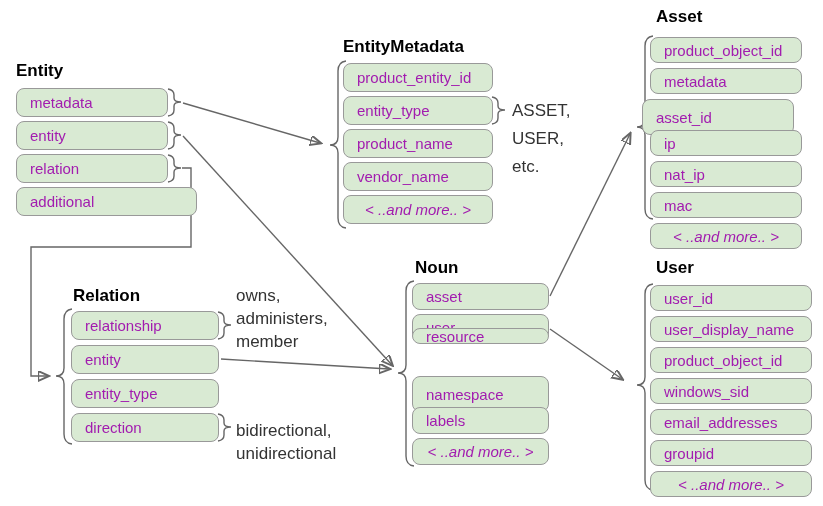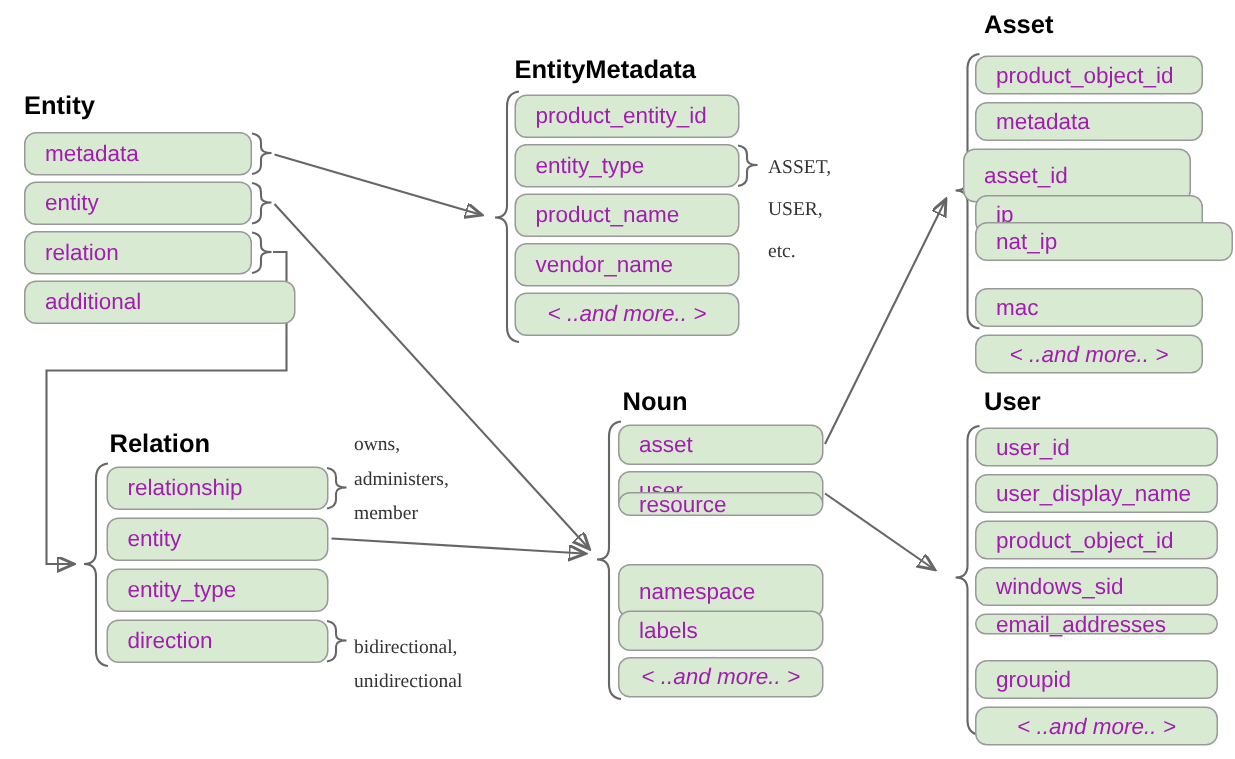--- a/index.html
+++ b/index.html
@@ -13,23 +13,22 @@
   }
   .row {
     position:absolute; box-sizing:border-box;
     background:#d9ead3; border:1.5px solid #999999; border-radius:8px;
     font-size:15px; color:#a21caf; padding-left:13px;
     display:flex; align-items:center; white-space:nowrap;
   }
   .row.bold { font-weight:normal; }
   .row.more { font-style:italic; justify-content:center; padding-left:0; }
   .ann {
-    position:absolute; font-size:13px; color:#333333;
+    position:absolute; font-size:17px; color:#333333;
     white-space:pre-line;
-    font-family:Liberation Serif, serif;
   }
   #overlay { position:absolute; left:0; top:0; pointer-events:none; }
   #overlay path, #overlay polyline { fill:none; stroke:#666666; stroke-width:1.4; }
 </style>
 </head>
 <body>
 
 <div id="canvas">
 
   <svg id="overlay" width="823" height="506" viewBox="0 0 823 506">
@@ -71,30 +70,30 @@
   <div class="row bold" style="left:343px;top:96px;width:150px;height:29px">entity_type</div>
   <div class="row" style="left:343px;top:129px;width:150px;height:29px">product_name</div>
   <div class="row" style="left:343px;top:162px;width:150px;height:29px">vendor_name</div>
   <div class="row more" style="left:343px;top:195px;width:150px;height:29px">&lt; ..and more.. &gt;</div>
 
   <div class="tbl-title" style="left:656px;top:6px">Asset</div>
   <div class="row" style="left:650px;top:37px;width:152px;height:26px">product_object_id</div>
   <div class="row" style="left:650px;top:68px;width:152px;height:26px">metadata</div>
   <div class="row" style="left:642px;top:99px;width:152px;height:36px">asset_id</div>
   <div class="row" style="left:650px;top:130px;width:152px;height:26px">ip</div>
-  <div class="row" style="left:650px;top:148px;width:172px;height:26px">nat_ip</div>
+  <div class="row" style="left:650px;top:161px;width:152px;height:26px">nat_ip</div>
   <div class="row" style="left:650px;top:192px;width:152px;height:26px">mac</div>
   <div class="row more" style="left:650px;top:223px;width:152px;height:26px">&lt; ..and more.. &gt;</div>
 
   <div class="tbl-title" style="left:656px;top:257px">User</div>
   <div class="row" style="left:650px;top:316px;width:162px;height:26px">user_display_name</div>
   <div class="row" style="left:650px;top:285px;width:162px;height:26px">user_id</div>
   <div class="row" style="left:650px;top:347px;width:162px;height:26px">product_object_id</div>
   <div class="row" style="left:650px;top:378px;width:162px;height:26px">windows_sid</div>
-  <div class="row" style="left:650px;top:409px;width:162px;height:14px">email_addresses</div>
+  <div class="row" style="left:650px;top:409px;width:162px;height:26px">email_addresses</div>
   <div class="row" style="left:650px;top:440px;width:162px;height:26px">groupid</div>
   <div class="row more" style="left:650px;top:471px;width:162px;height:26px">&lt; ..and more.. &gt;</div>
 
   <div class="tbl-title" style="left:415px;top:257px">Noun</div>
   <div class="row bold" style="left:412px;top:283px;width:137px;height:27px">asset</div>
   <div class="row bold" style="left:412px;top:314px;width:137px;height:27px">user</div>
   <div class="row" style="left:412px;top:328px;width:137px;height:16px">resource</div>
   <div class="row" style="left:412px;top:376px;width:137px;height:36px">namespace</div>
   <div class="row" style="left:412px;top:407px;width:137px;height:27px">labels</div>
   <div class="row more" style="left:412px;top:438px;width:137px;height:27px">&lt; ..and more.. &gt;</div>

